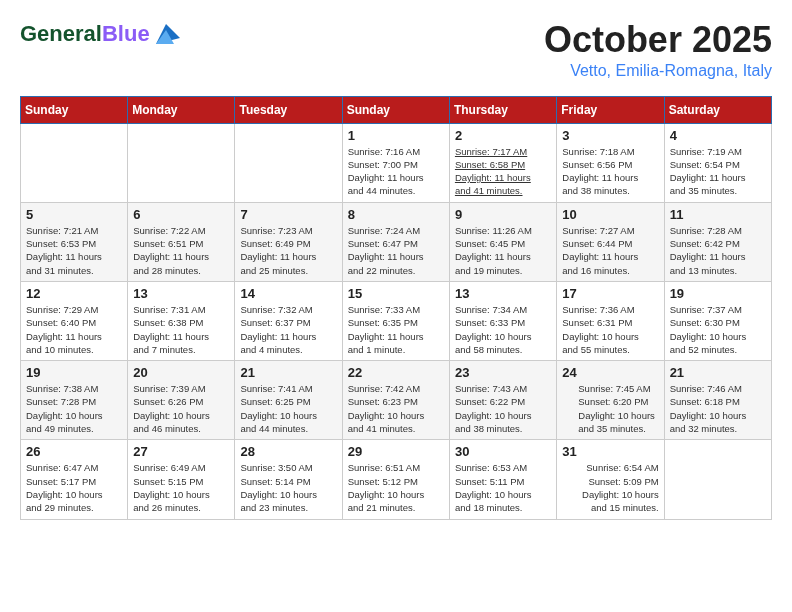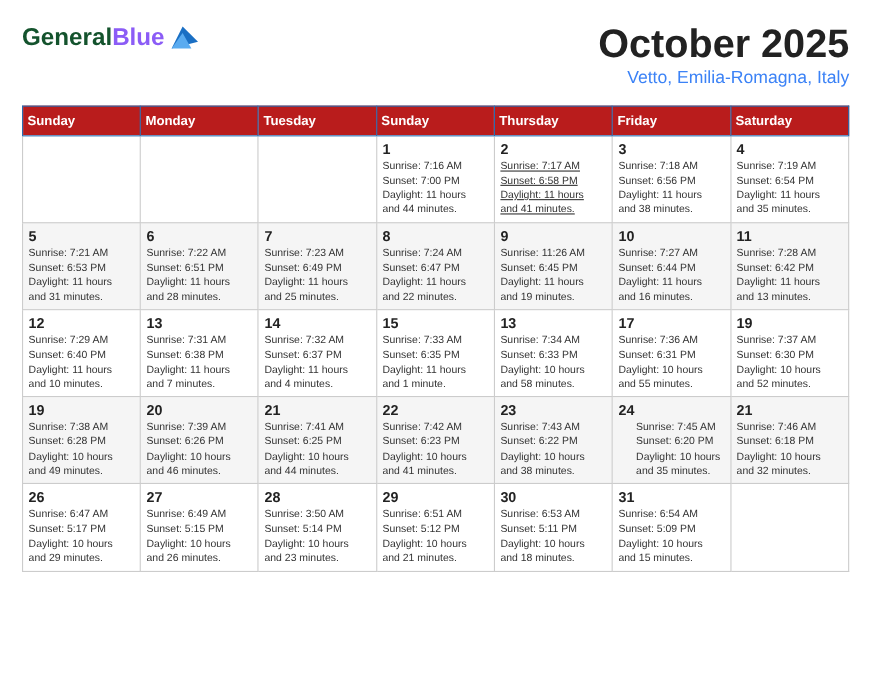--- a/index.html
+++ b/index.html
@@ -262,21 +262,21 @@
             <div class="day-info" style="white-space: pre-line;">Sunrise: 7:37 AM
 Sunset: 6:30 PM
 Daylight: 10 hours
 and 52 minutes.</div>
           </td>
         </tr>
         <tr>
           <td>
             <span class="day-num">19</span>
             <div class="day-info" style="white-space: pre-line;">Sunrise: 7:38 AM
-Sunset: 6:28 PM
+Sunset: 7:28 PM
 Daylight: 10 hours
 and 49 minutes.</div>
           </td>
           <td>
             <span class="day-num">20</span>
             <div class="day-info" style="white-space: pre-line;">Sunrise: 7:39 AM
 Sunset: 6:26 PM
 Daylight: 10 hours
 and 46 minutes.</div>
           </td>
@@ -347,21 +347,21 @@
           </td>
           <td>
             <span class="day-num">30</span>
             <div class="day-info" style="white-space: pre-line;">Sunrise: 6:53 AM
 Sunset: 5:11 PM
 Daylight: 10 hours
 and 18 minutes.</div>
           </td>
           <td>
             <span class="day-num">31</span>
-            <div class="day-info" style="white-space: pre-line;">Sunrise: 6:54 AM
+            <div class="day-info" style="white-space: pre-line; text-align: right;">Sunrise: 6:54 AM
 Sunset: 5:09 PM
 Daylight: 10 hours
 and 15 minutes.</div>
           </td>
           <td class="empty-cell"></td>
         </tr>
       </tbody>
   </table>
 </div>
 

